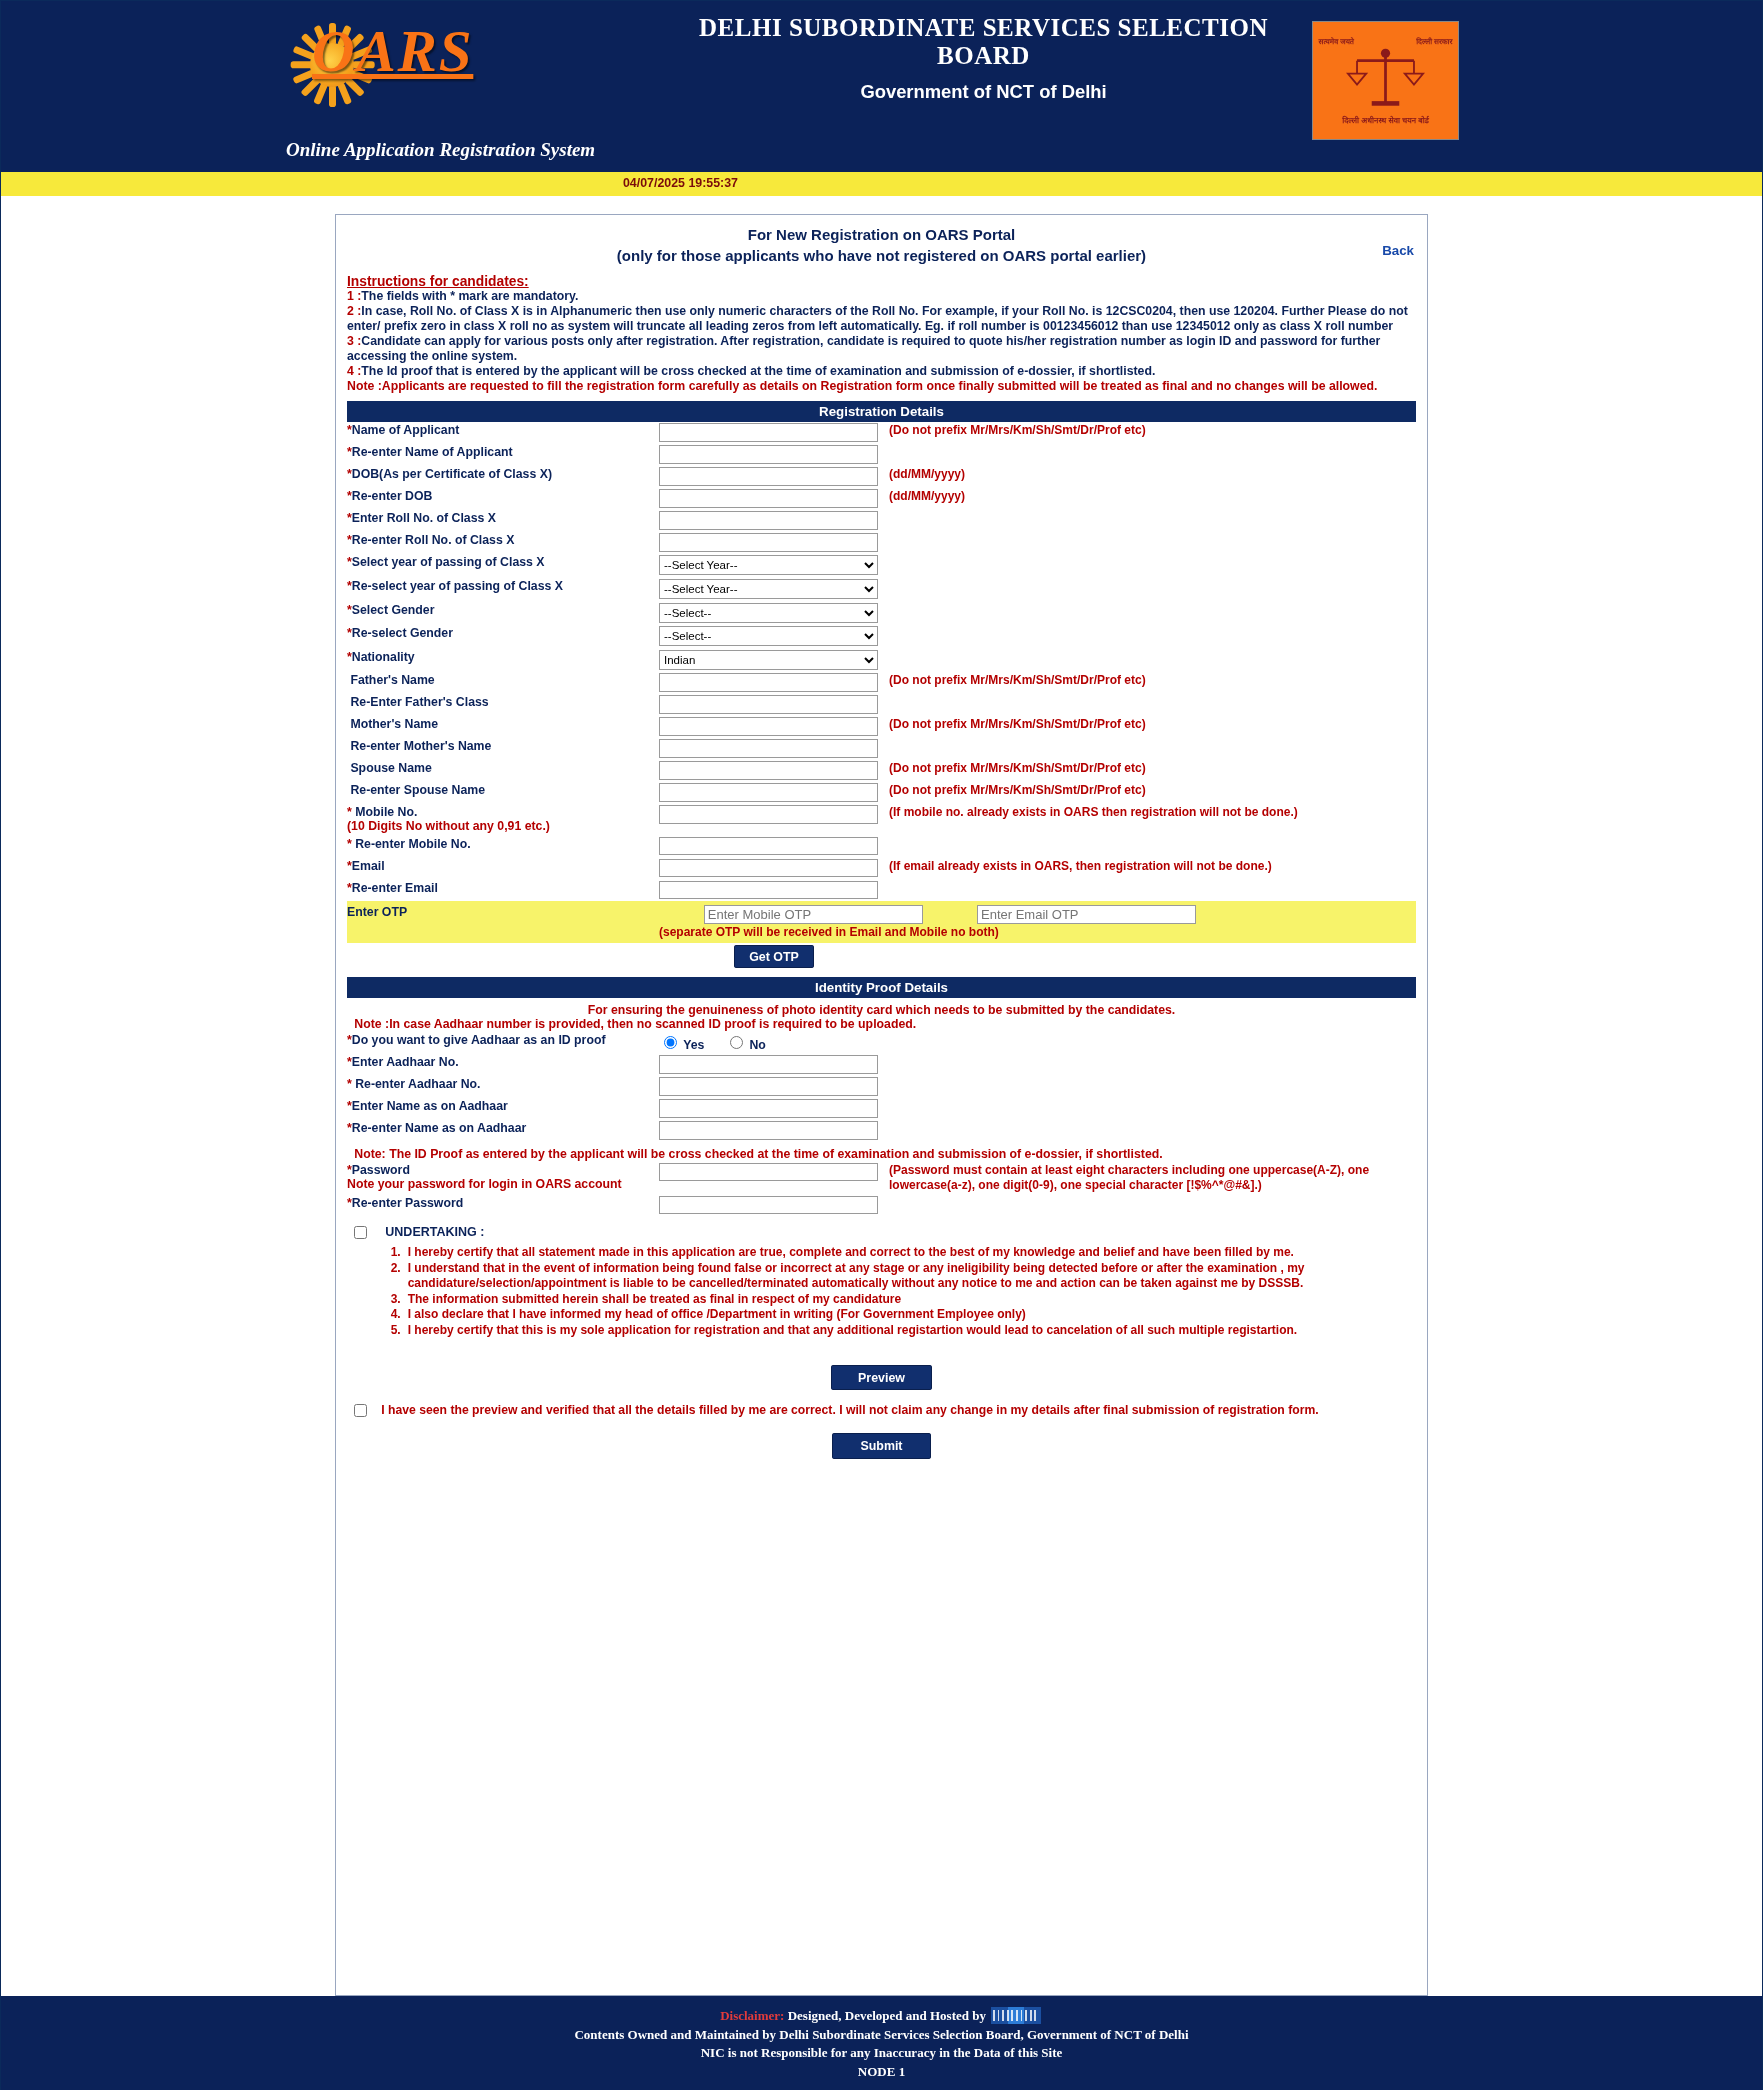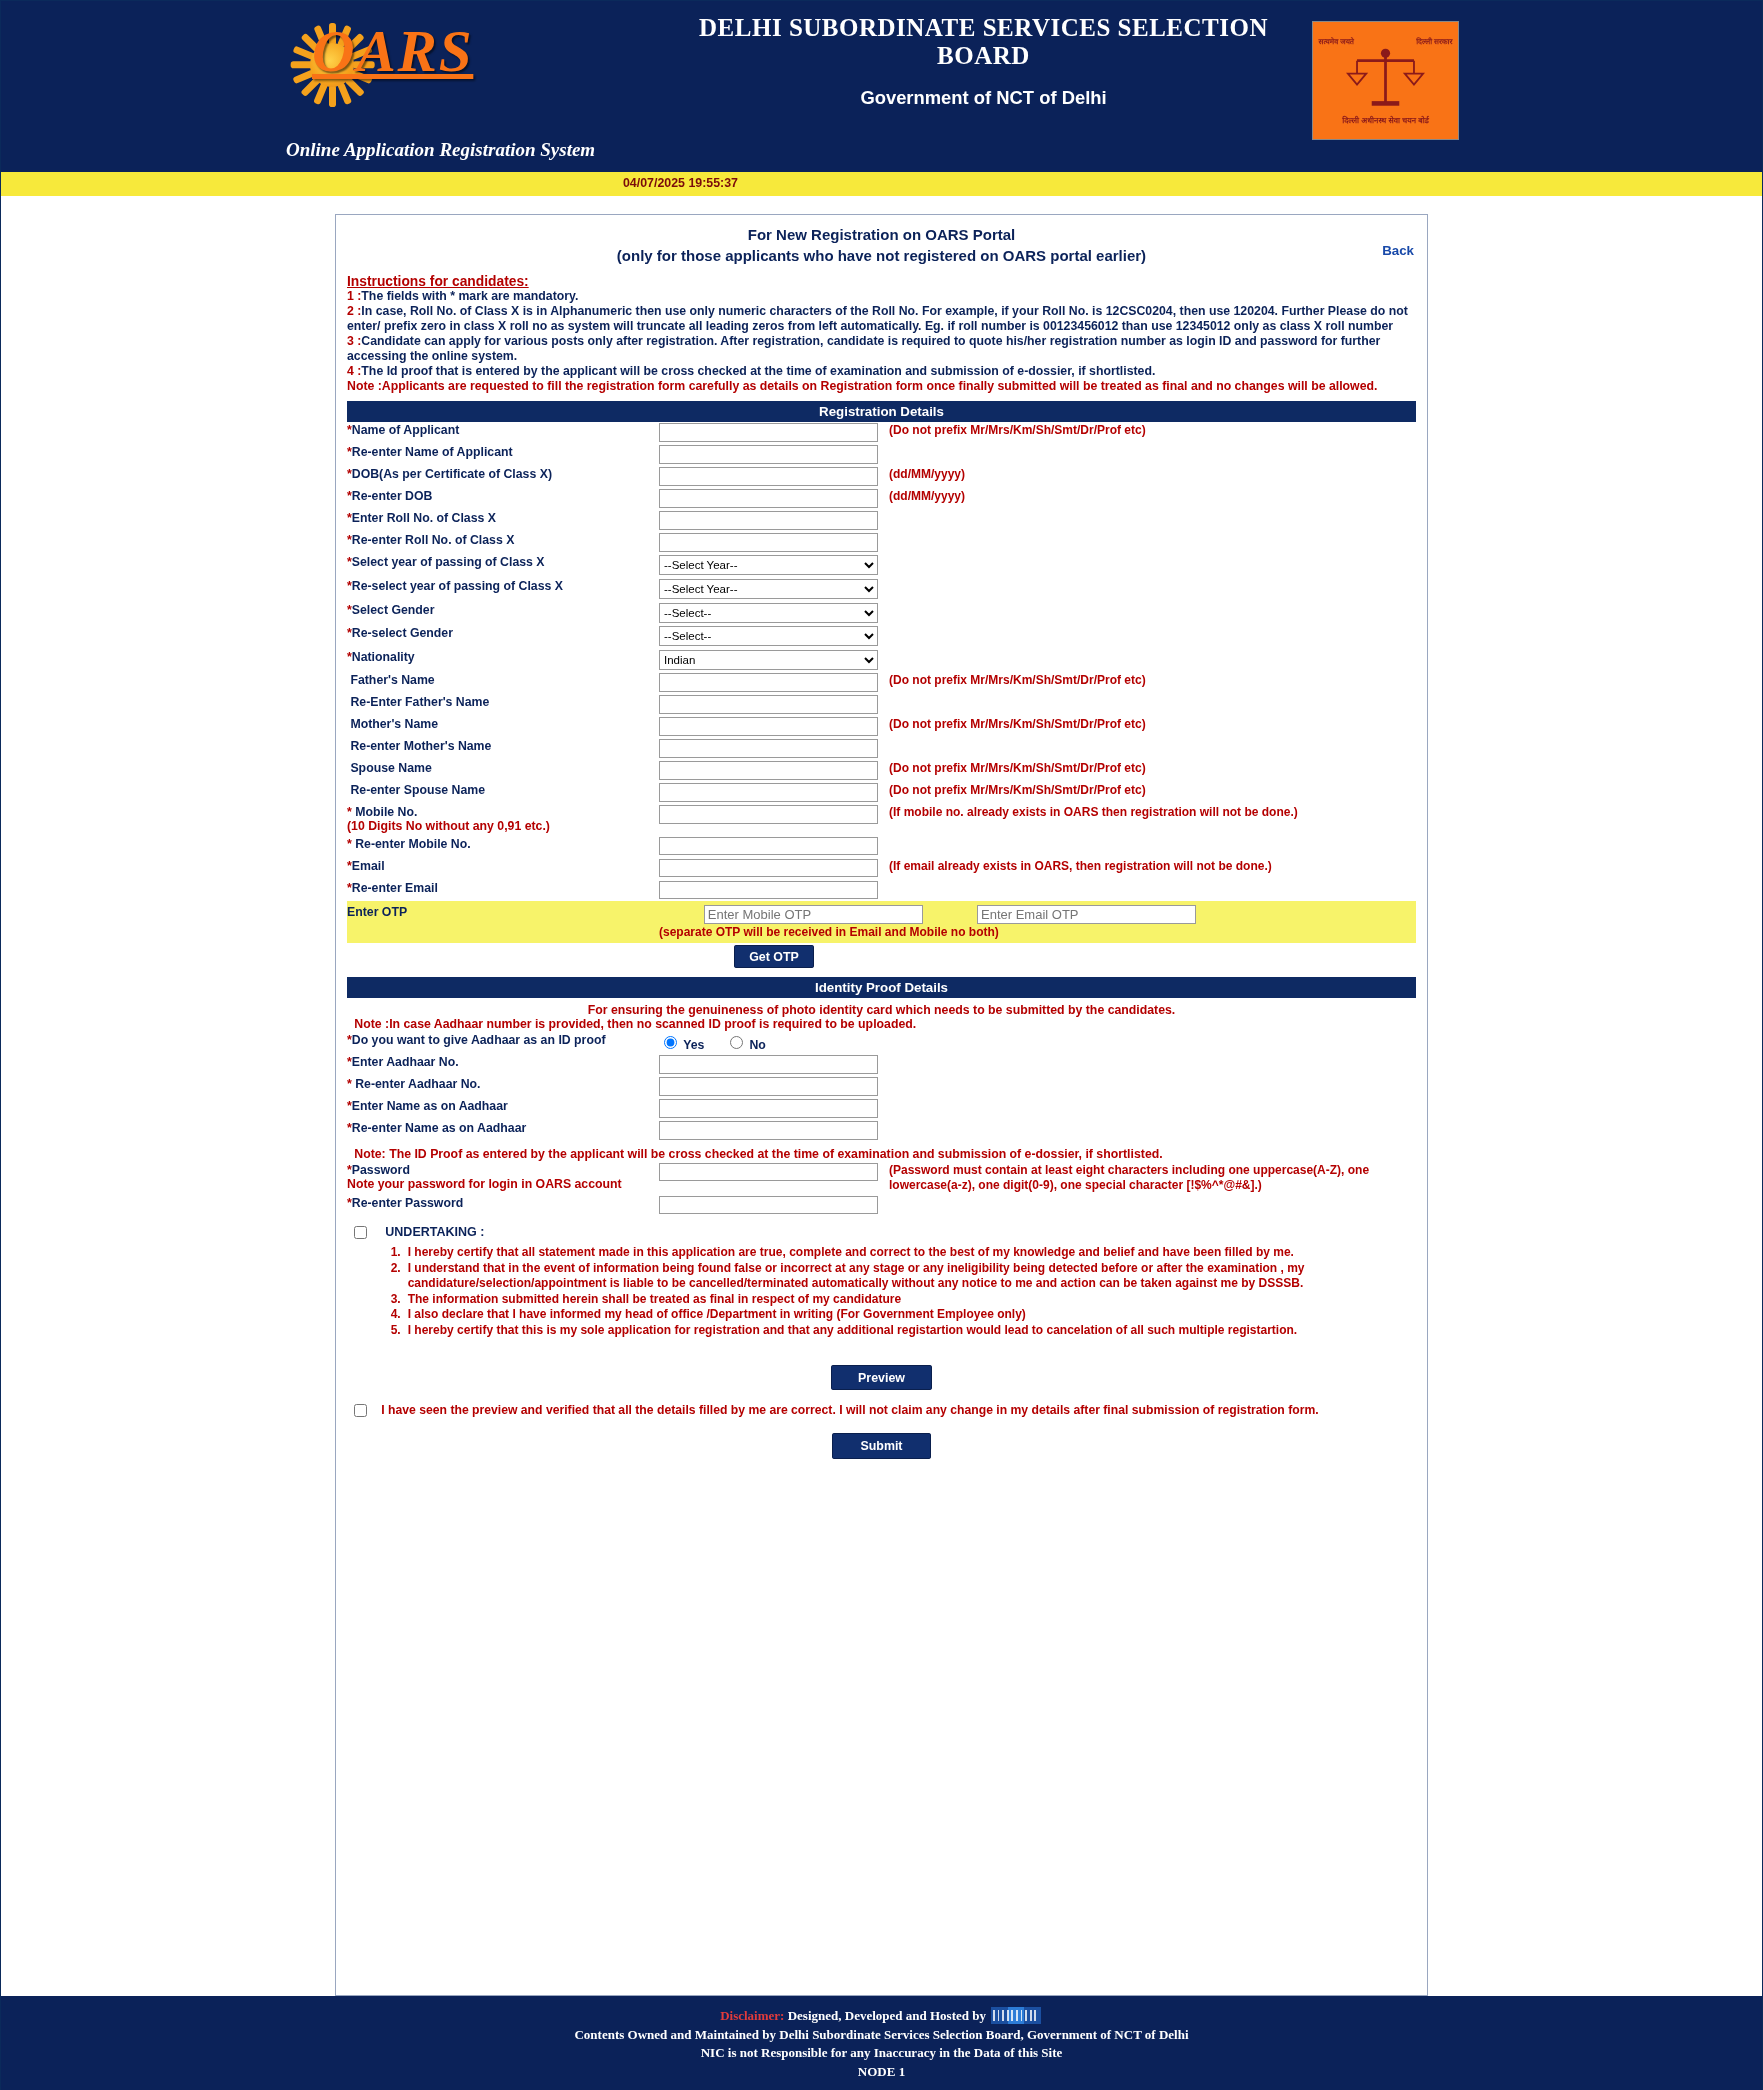--- a/index.html
+++ b/index.html
@@ -86,21 +86,21 @@
     text-align: center;
   }
   .hdr-title1 {
     font-family: "Liberation Serif", serif;
     font-size: 25px;
     font-weight: bold;
     color: #ffffff;
     letter-spacing: 0.5px;
   }
   .hdr-title2 {
-    margin-top: 17px;
+    margin-top: 11px;
     font-size: 18.4px;
     font-weight: bold;
     color: #ffffff;
   }
   .emblem {
     position: absolute;
     left: 1311px; top: 20px;
     width: 147px; height: 119px;
     background: #f97316;
     border: 0.9px solid #888;
@@ -464,21 +464,21 @@
           <td class="lbl"><span class="star">*</span><span>Nationality</span></td>
           <td class="fld"><select class="sel"><option>Indian</option></select></td>
           <td class="hint"></td>
         </tr>
         <tr>
           <td class="lbl">&nbsp;<span>Father's Name</span></td>
           <td class="fld"><input class="txt" type="text" value="" style=""></td>
           <td class="hint">(Do not prefix Mr/Mrs/Km/Sh/Smt/Dr/Prof etc)</td>
         </tr>
         <tr>
-          <td class="lbl">&nbsp;<span>Re-Enter Father's Name</span></td>
+          <td class="lbl">&nbsp;<span>Re-Enter Father's Class</span></td>
           <td class="fld"><input class="txt" type="text" value="" style=""></td>
           <td class="hint"></td>
         </tr>
         <tr>
           <td class="lbl">&nbsp;<span>Mother's Name</span></td>
           <td class="fld"><input class="txt" type="text" value="" style=""></td>
           <td class="hint">(Do not prefix Mr/Mrs/Km/Sh/Smt/Dr/Prof etc)</td>
         </tr>
         <tr>
           <td class="lbl">&nbsp;<span>Re-enter Mother's Name</span></td>

